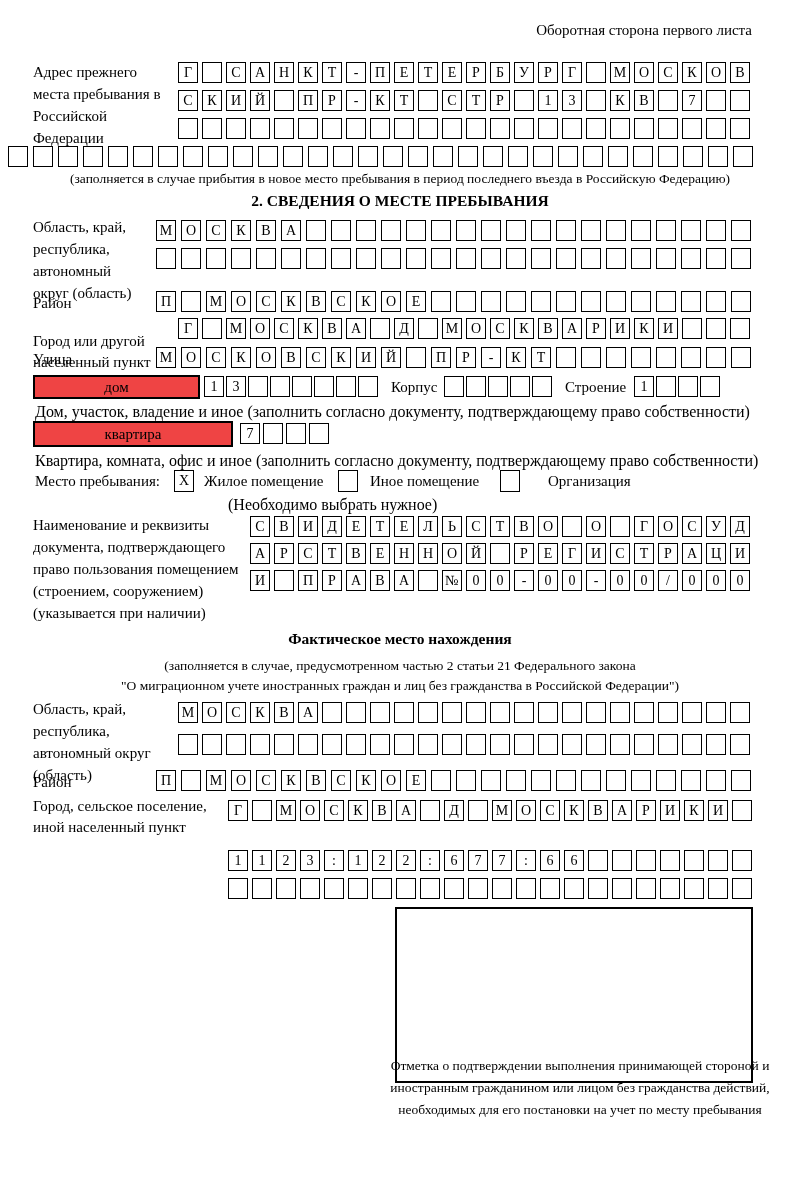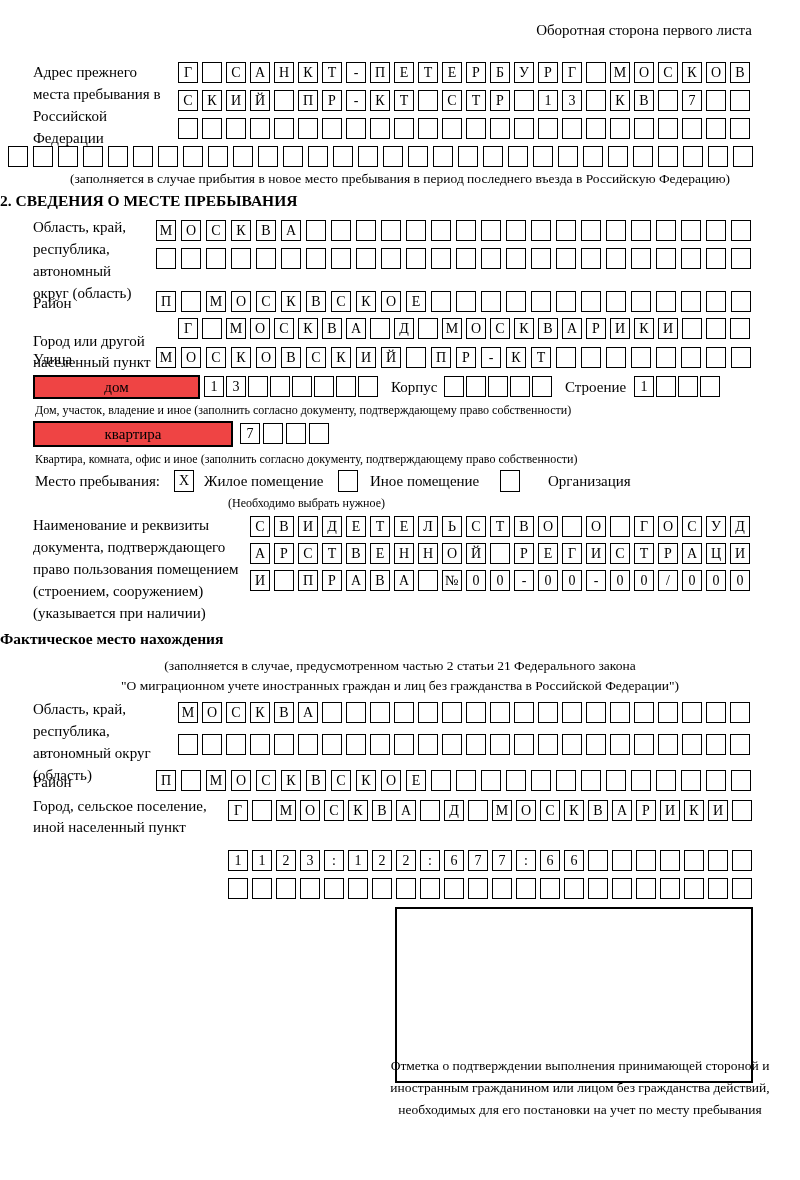--- a/index.html
+++ b/index.html
@@ -6,22 +6,22 @@
   .page {
     position:relative; width:800px; height:1180px; margin:0 auto;
     background:#fff; color:#000;
     font-family:"Liberation Serif", "DejaVu Serif", serif;
     overflow:hidden;
   }
   .abs { position:absolute; }
   .lbl { font-size:15px; line-height:22px; }
   .lbl-tight { font-size:15px; line-height:21px; }
   .cap { font-size:13.5px; width:800px; text-align:center; }
-  .cap-left { font-size:12px; }
-  .sect-title { font-size:15.5px; font-weight:bold; width:800px; text-align:left; }
+  .cap-left { font-size:16px; }
+  .sect-title { font-size:15.5px; font-weight:bold; width:800px; text-align:center; }
   .hdr { font-size:15px; }
 
   .cells { display:flex; }
   .cell {
     box-sizing:border-box; flex:0 0 20px; width:20px; height:21px;
     border:1.5px solid #000; display:flex; align-items:center; justify-content:center;
     font-size:14px; line-height:1; background:#fff;
   }
   .gap4 { gap:4px; }
   .gap5 { gap:5px; }

